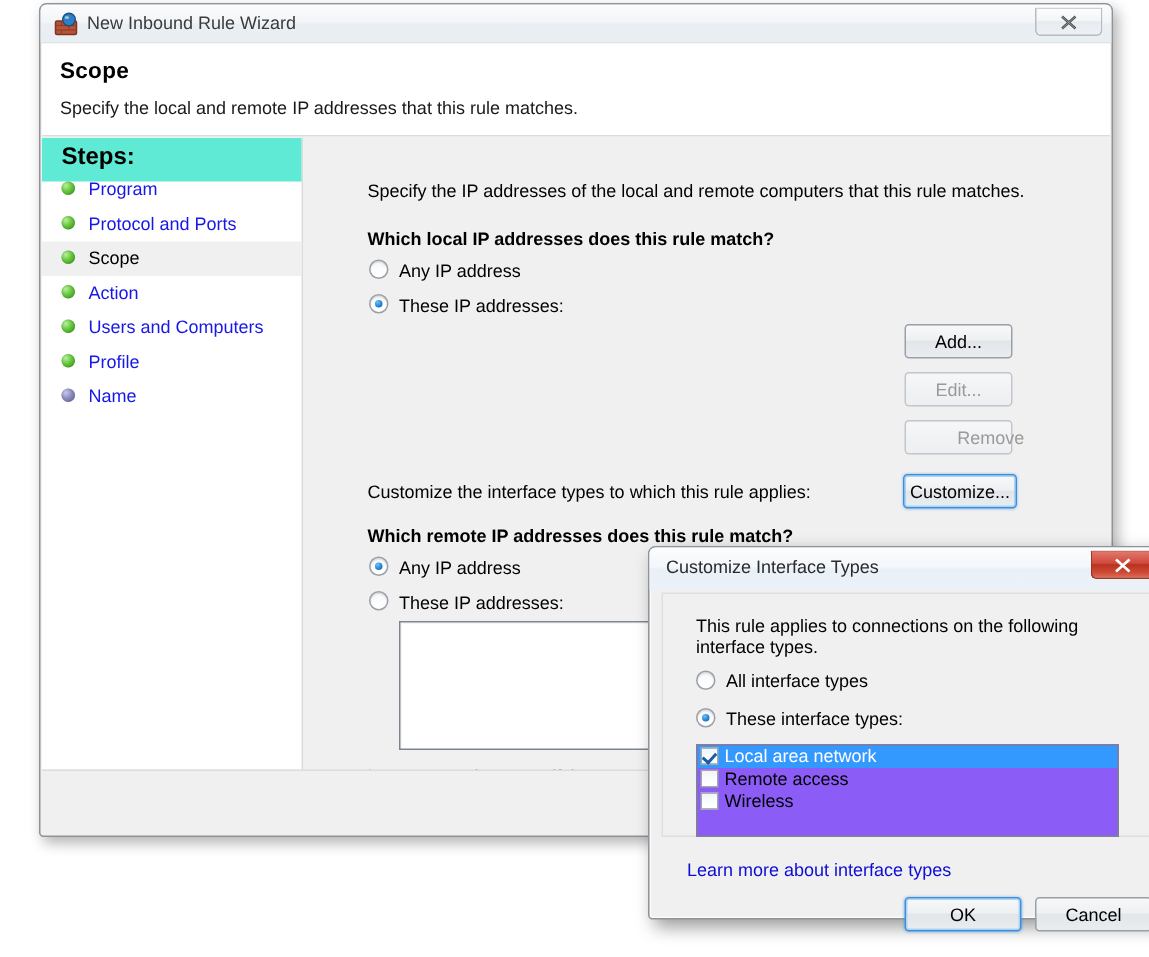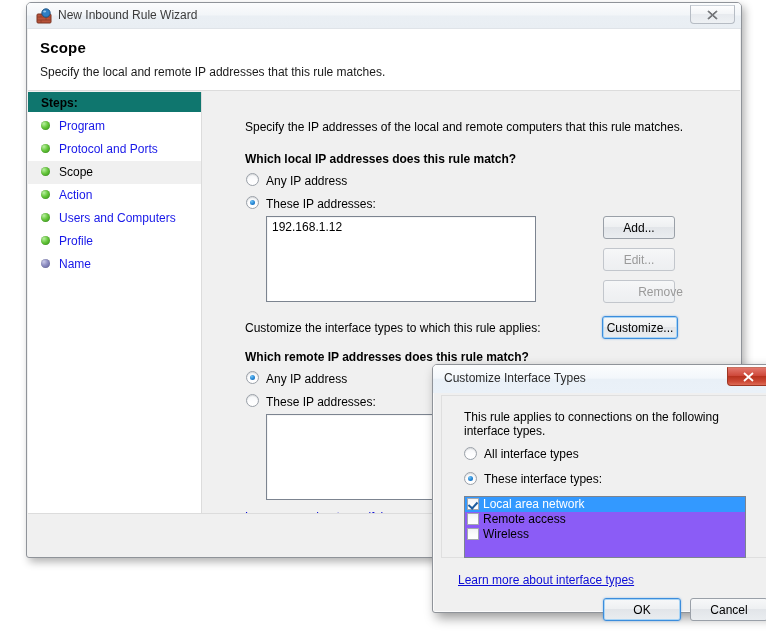--- a/index.html
+++ b/index.html
@@ -68,23 +68,23 @@
   .wz-body{
     position:absolute;left:1px;top:89px;right:1px;height:438px;
   }
   .wz-sidebar{
     position:absolute;left:0;top:0;width:174px;height:100%;
     background:#ffffff;
     border-right:1px solid #dcdcdc;
     box-sizing:border-box;
   }
   .steps-head{
-    position:absolute;left:0;top:0;width:100%;height:20px;
-    background:#0f766e;
-    font-size:12px;font-weight:bold;color:#000;
+    position:absolute;left:0;top:0;width:100%;height:29px;
+    background:#5eead4;
+    font-size:16px;font-weight:bold;color:#000;
     padding:4px 0 0 13px;box-sizing:border-box;
   }
   .steps-list{
     position:absolute;left:0;top:23px;width:100%;
   }
   .step{
     position:relative;height:23px;line-height:23px;
     padding-left:13px;
     font-size:12px;color:#1717e8;
     white-space:nowrap;cursor:pointer;
@@ -151,21 +151,20 @@
   .btn.disabled{color:#9a9a9a;border-color:#c2c6cc;
     background:linear-gradient(to bottom,#f6f7f8 0%,#f1f2f4 50%,#edeff1 100%);}
   .btn.focusring{
     border-color:#3c8ddc;
     box-shadow:0 0 0 1px #a8d4f5 inset, 0 0 2px rgba(60,141,220,0.6);
   }
   .lbl-plain{position:absolute;font-size:12px;white-space:nowrap;}
   .link{
     position:absolute;font-size:12px;color:#0d0dd6;cursor:pointer;
     white-space:nowrap;
-    text-decoration:underline;
   }
 
   
   .modal{
     position:absolute;left:414px;top:364px;width:344px;height:249px;
     background:#f0f0f0;
     border:1px solid #8f9399;
     border-radius:5px 5px 3px 3px;
     box-shadow:0 0 0 1px rgba(255,255,255,0.75) inset,
                4px 5px 12px rgba(0,0,0,0.40);
@@ -297,23 +296,20 @@
 
         <div class="c-q1">Which local IP addresses does this rule match?</div>
 
         <div class="radio-row" style="left:43px;top:81px;">
           <span class="radio"></span><span class="rlbl">Any IP address</span>
         </div>
         <div class="radio-row" style="left:43px;top:104px;">
           <span class="radio on"></span><span class="rlbl">These IP addresses:</span>
         </div>
 
-        <div class="listbox" style="left:63px;top:124px;width:270px;height:86px;">
-          <div class="li">192.168.1.12</div>
-        </div>
 
         <div class="btn" style="left:400px;top:124px;width:72px;height:23px;">Add...</div>
         <div class="btn disabled" style="left:400px;top:156px;width:72px;height:23px;">Edit...</div>
         <div class="btn disabled" style="left:400px;top:188px;width:72px;height:23px;padding-left:43px;">Remove</div>
 
         <div class="lbl-plain" style="left:42px;top:229px;">Customize the interface types to which this rule applies:</div>
         <div class="btn focusring" style="left:399px;top:224px;width:76px;height:23px;">Customize...</div>
 
         <div class="c-q2">Which remote IP addresses does this rule match?</div>
 

